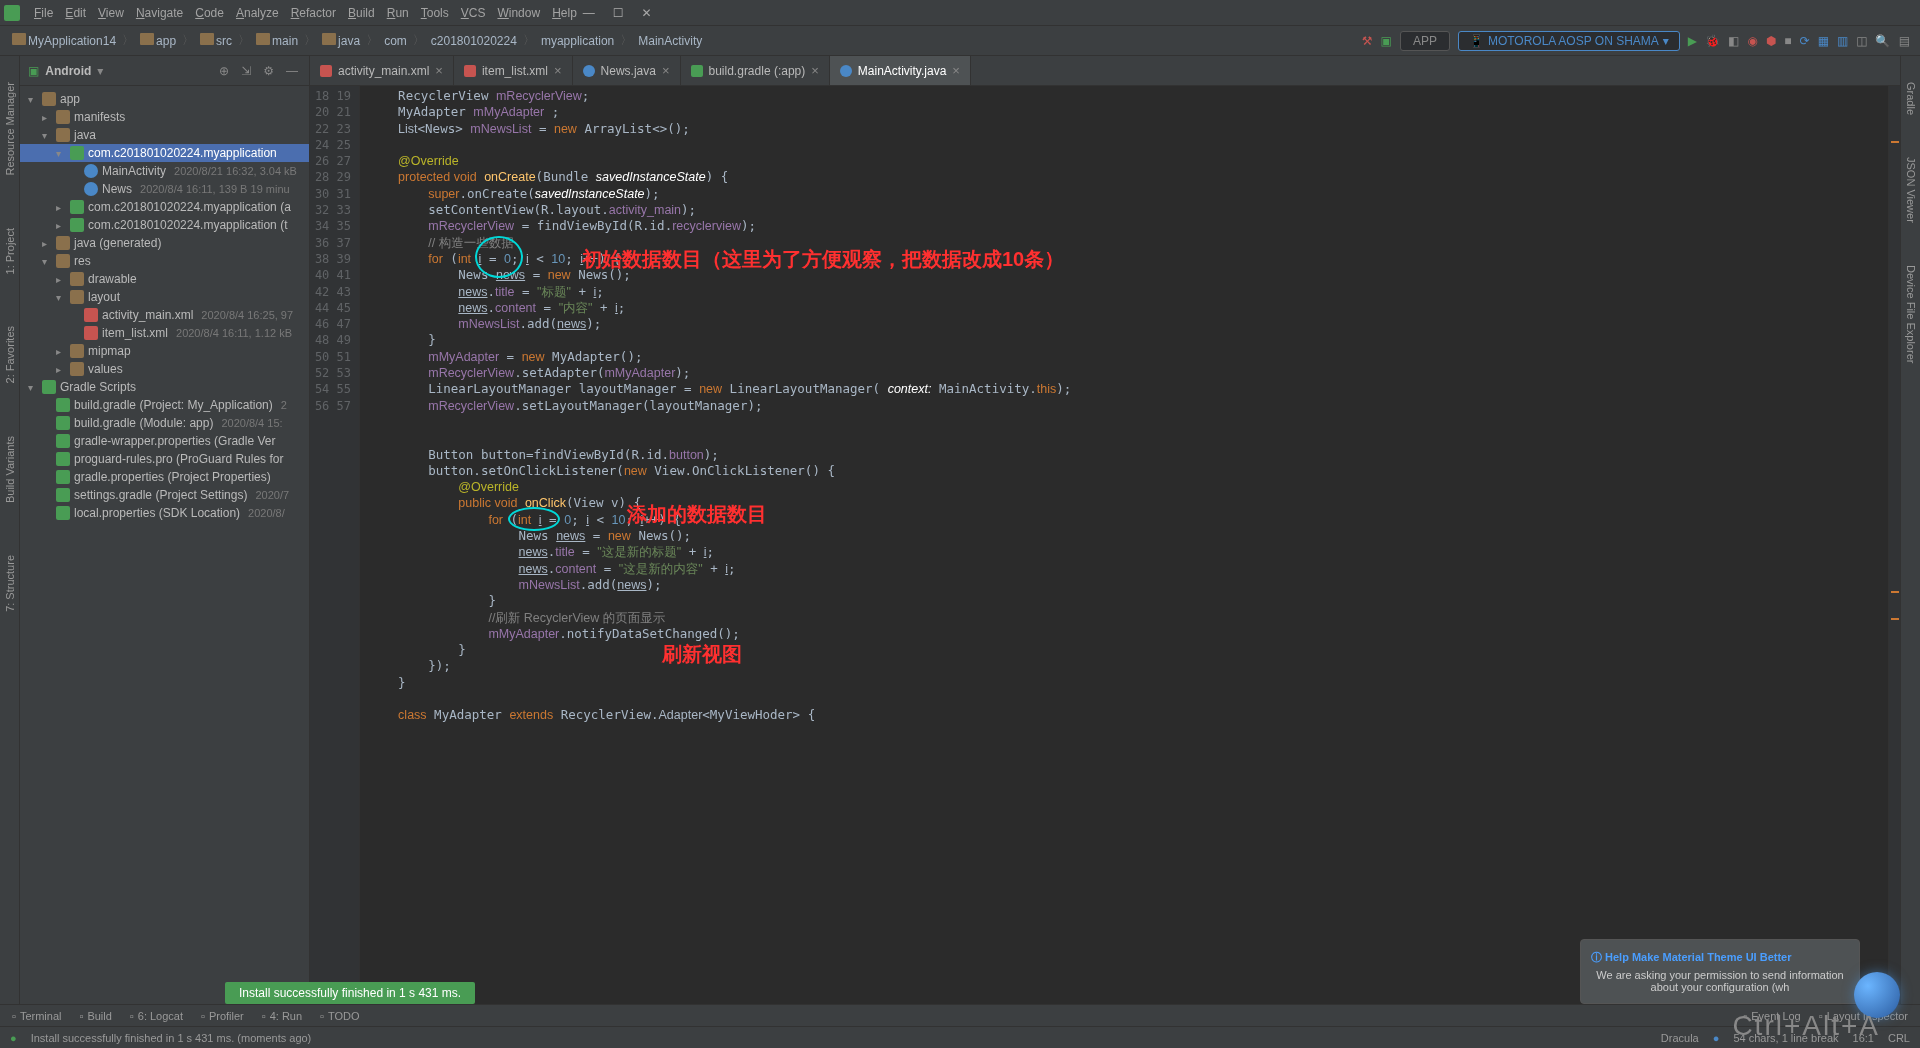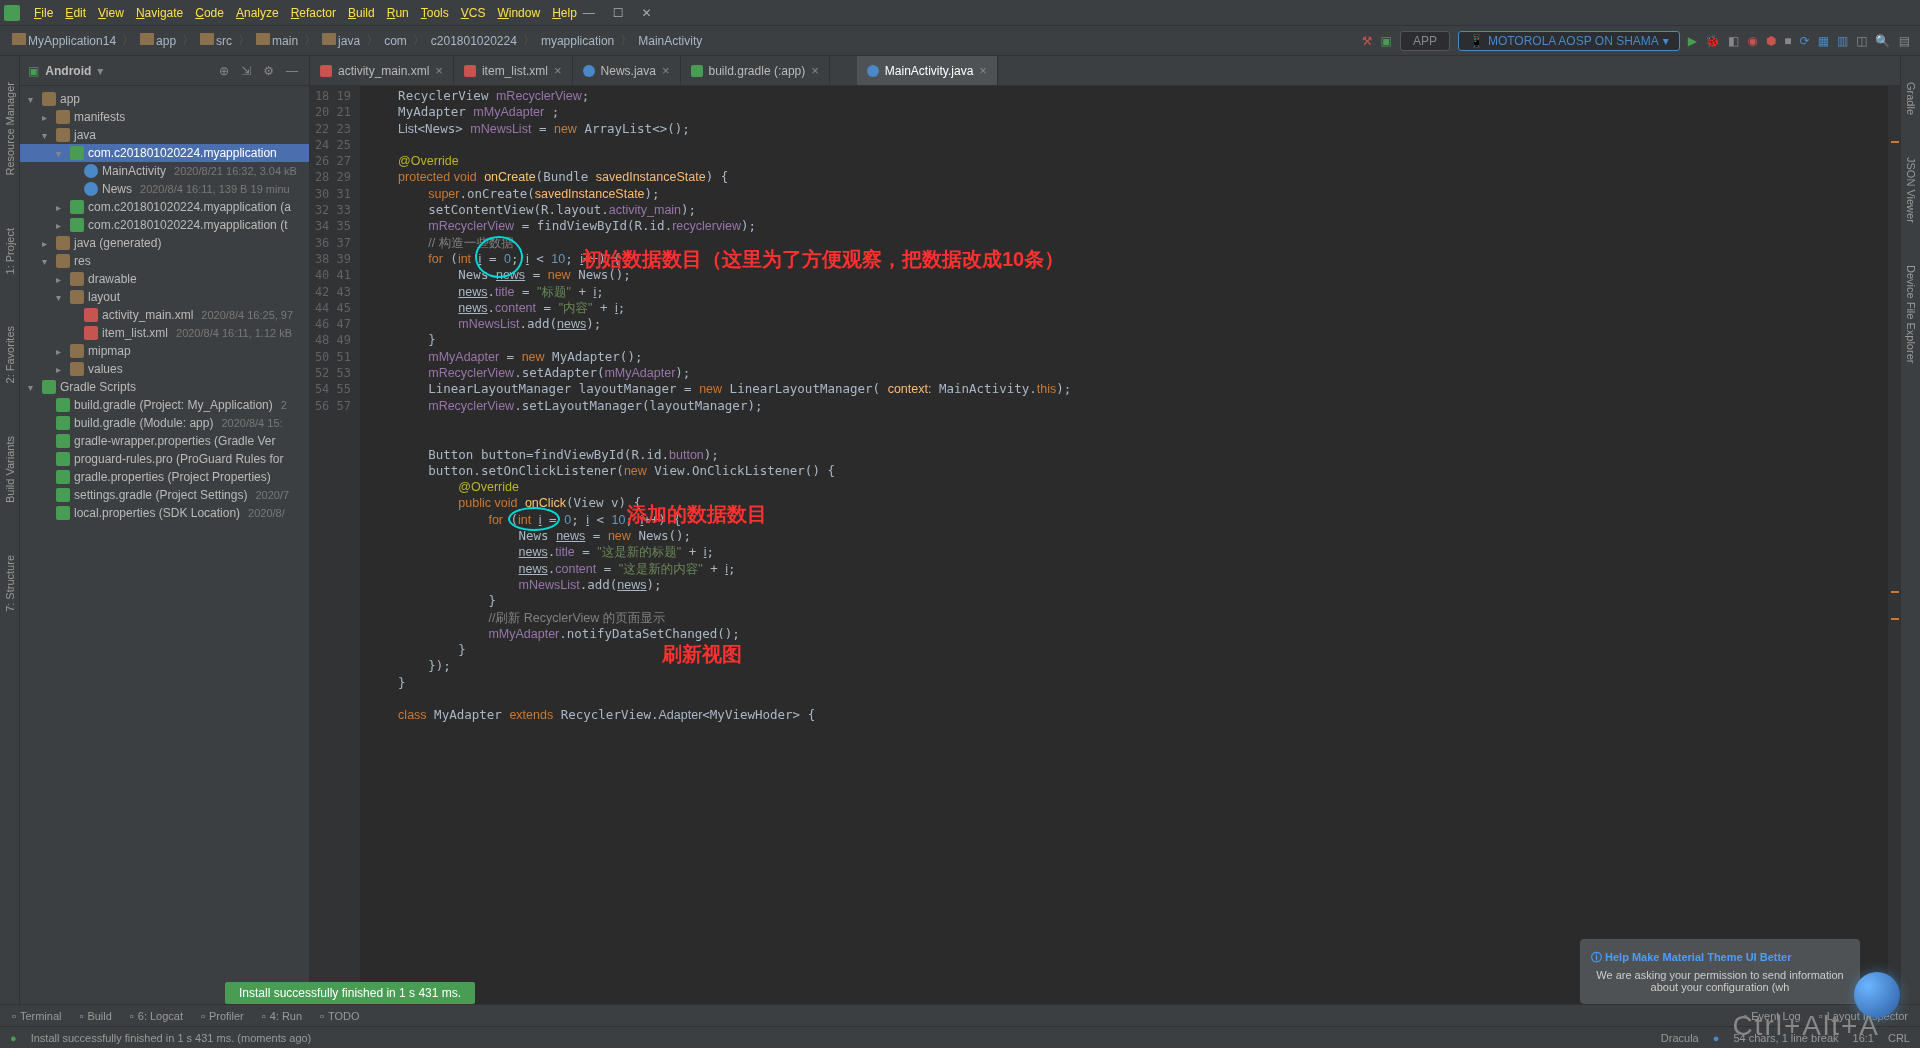--- a/index.html
+++ b/index.html
@@ -1,19 +1,19 @@
 <!DOCTYPE html>
 <html><head>
 <meta charset="utf-8">
 <style>
 * { margin:0; padding:0; box-sizing:border-box; font-family:'Segoe UI',Arial,sans-serif; }
 body { background:#2b2d30; color:#bababa; font-size:12px; overflow:hidden; width:1920px; height:1048px; position:relative; }
 .menubar { height:26px; background:#3c3f41; display:flex; align-items:center; padding:0 4px; border-bottom:1px solid #323232; }
 .menubar .logo { width:16px; height:16px; background:#499c54; border-radius:2px; margin-right:8px; }
-.menubar .menu-item { padding:0 6px; color:#fde047; cursor:pointer;text-align:right; }
+.menubar .menu-item { padding:0 6px; color:#a3a3a3; cursor:pointer;text-align:right; }
 .menubar .menu-item u { text-decoration:underline; }
 .menubar .title { margin-left:12px; color:#787878; flex:1; white-space:nowrap; overflow:hidden; }
 .menubar .win-btns { display:flex; gap:18px; padding-right:14px; color:#aaa; }
 .toolbar { height:30px; background:#3c3f41; display:flex; align-items:center; padding:0 10px; border-bottom:1px solid #323232; }
 .breadcrumb { display:flex; align-items:center; gap:4px; flex:1; }
 .breadcrumb .crumb { color:#a9b7c6; padding:0 2px; }
 .breadcrumb .sep { color:#606060; }
 .breadcrumb .folder-icon { width:14px; height:12px; background:#8a704c; display:inline-block; border-radius:1px; margin-right:2px; }
 .toolbar-right { display:flex; align-items:center; gap:8px; }
 .run-config { background:#2b2d30; border:1px solid #555; padding:2px 12px; color:#888; border-radius:3px; }
@@ -32,28 +32,28 @@
 .tree-item .arrow { width:10px; color:#888; font-size:10px; }
 .tree-item .ficon { width:14px; height:14px; display:inline-block; border-radius:2px; }
 .ficon.folder{background:#8a704c}.ficon.pkg{background:#499c54}.ficon.java{background:#4a88c7;border-radius:50%}.ficon.xml{background:#c75450}.ficon.gradle{background:#499c54}
 .tree-item .name { color:#bababa; }
 .tree-item .meta { color:#787878; font-size:11px; margin-left:4px; }
 .tree-item.selected { background:#4b6eaf; }
 .tree-item.selected .name{color:#fff}
 .editor-area { flex:1; display:flex; flex-direction:column; background:#2b2b2b; min-width:0; }
 .tabs { height:30px; display:flex; background:#3c3f41; border-bottom:1px solid #323232; }
 .tab { display:flex; align-items:center; padding:0 10px; gap:6px; border-right:1px solid #323232; color:#bababa; }
-.tab.active { background:#4e5254; color:#fff;margin-left:27px; }
+.tab.active { background:#4e5254; color:#fff; }
 .tab .close { color:#888; font-size:13px; }
 .tab .ticon { width:12px; height:12px; display:inline-block; border-radius:2px; }
 .ticon.xml{background:#c75450}.ticon.java{background:#4a88c7;border-radius:50%}.ticon.gradle{background:#499c54}
 .code-wrap { flex:1; display:flex; overflow:hidden; position:relative; }
 .gutter { width:50px; background:#313335; text-align:right; padding:2px 8px 2px 0; color:#606366; font-family:Consolas,monospace; font-size:12px; line-height:16.3px; border-right:1px solid #323232; }
 .code { flex:1; font-family:Consolas,monospace; font-size:12.5px; line-height:16.3px; padding:2px 0 2px 8px; white-space:pre; color:#a9b7c6; position:relative; }
-.kw{color:#cc7832}.str{color:#6a8759}.cmt{color:#808080}.num{color:#6897bb}.type{color:#a9b7c6}.ann{color:#bbb529}.fn{color:#ffc66d}.fld{color:#9876aa}.param{color:#fdba74;}
+.kw{color:#cc7832}.str{color:#6a8759}.cmt{color:#808080}.num{color:#6897bb}.type{color:#a9b7c6}.ann{color:#bbb529}.fn{color:#ffc66d}.fld{color:#9876aa}.param{color:#ffffff;font-style:italic}
 .right-gutter { width:20px; background:#3c3f41; border-left:1px solid #323232; display:flex; flex-direction:column; align-items:center; padding-top:20px; gap:30px; }
 .right-gutter .vtab { writing-mode:vertical-rl; color:#999; padding:6px 2px; font-size:11px; }
 .bottom-tools { height:22px; background:#3c3f41; border-top:1px solid #323232; display:flex; align-items:center; padding:0 12px; gap:18px; }
 .bottom-tools .btool { color:#999; display:flex; align-items:center; gap:4px; font-size:11px; }
 .bottom-tools .spacer{flex:1}
 .statusbar { height:22px; background:#3c3f41; border-top:1px solid #323232; display:flex; align-items:center; padding:0 10px; gap:14px; font-size:11px; color:#999; }
 .statusbar .spacer{flex:1}
 .toast { position:absolute; left:225px; bottom:44px; background:#499c54; color:#fff; padding:4px 14px; border-radius:2px; font-size:12px; }
 .notif { position:absolute; right:60px; bottom:44px; width:280px; background:#4e5254; border:1px solid #555; padding:10px; border-radius:4px; font-size:11px; }
 .notif .ntitle { color:#4a9eff; font-weight:bold; margin-bottom:4px; }

